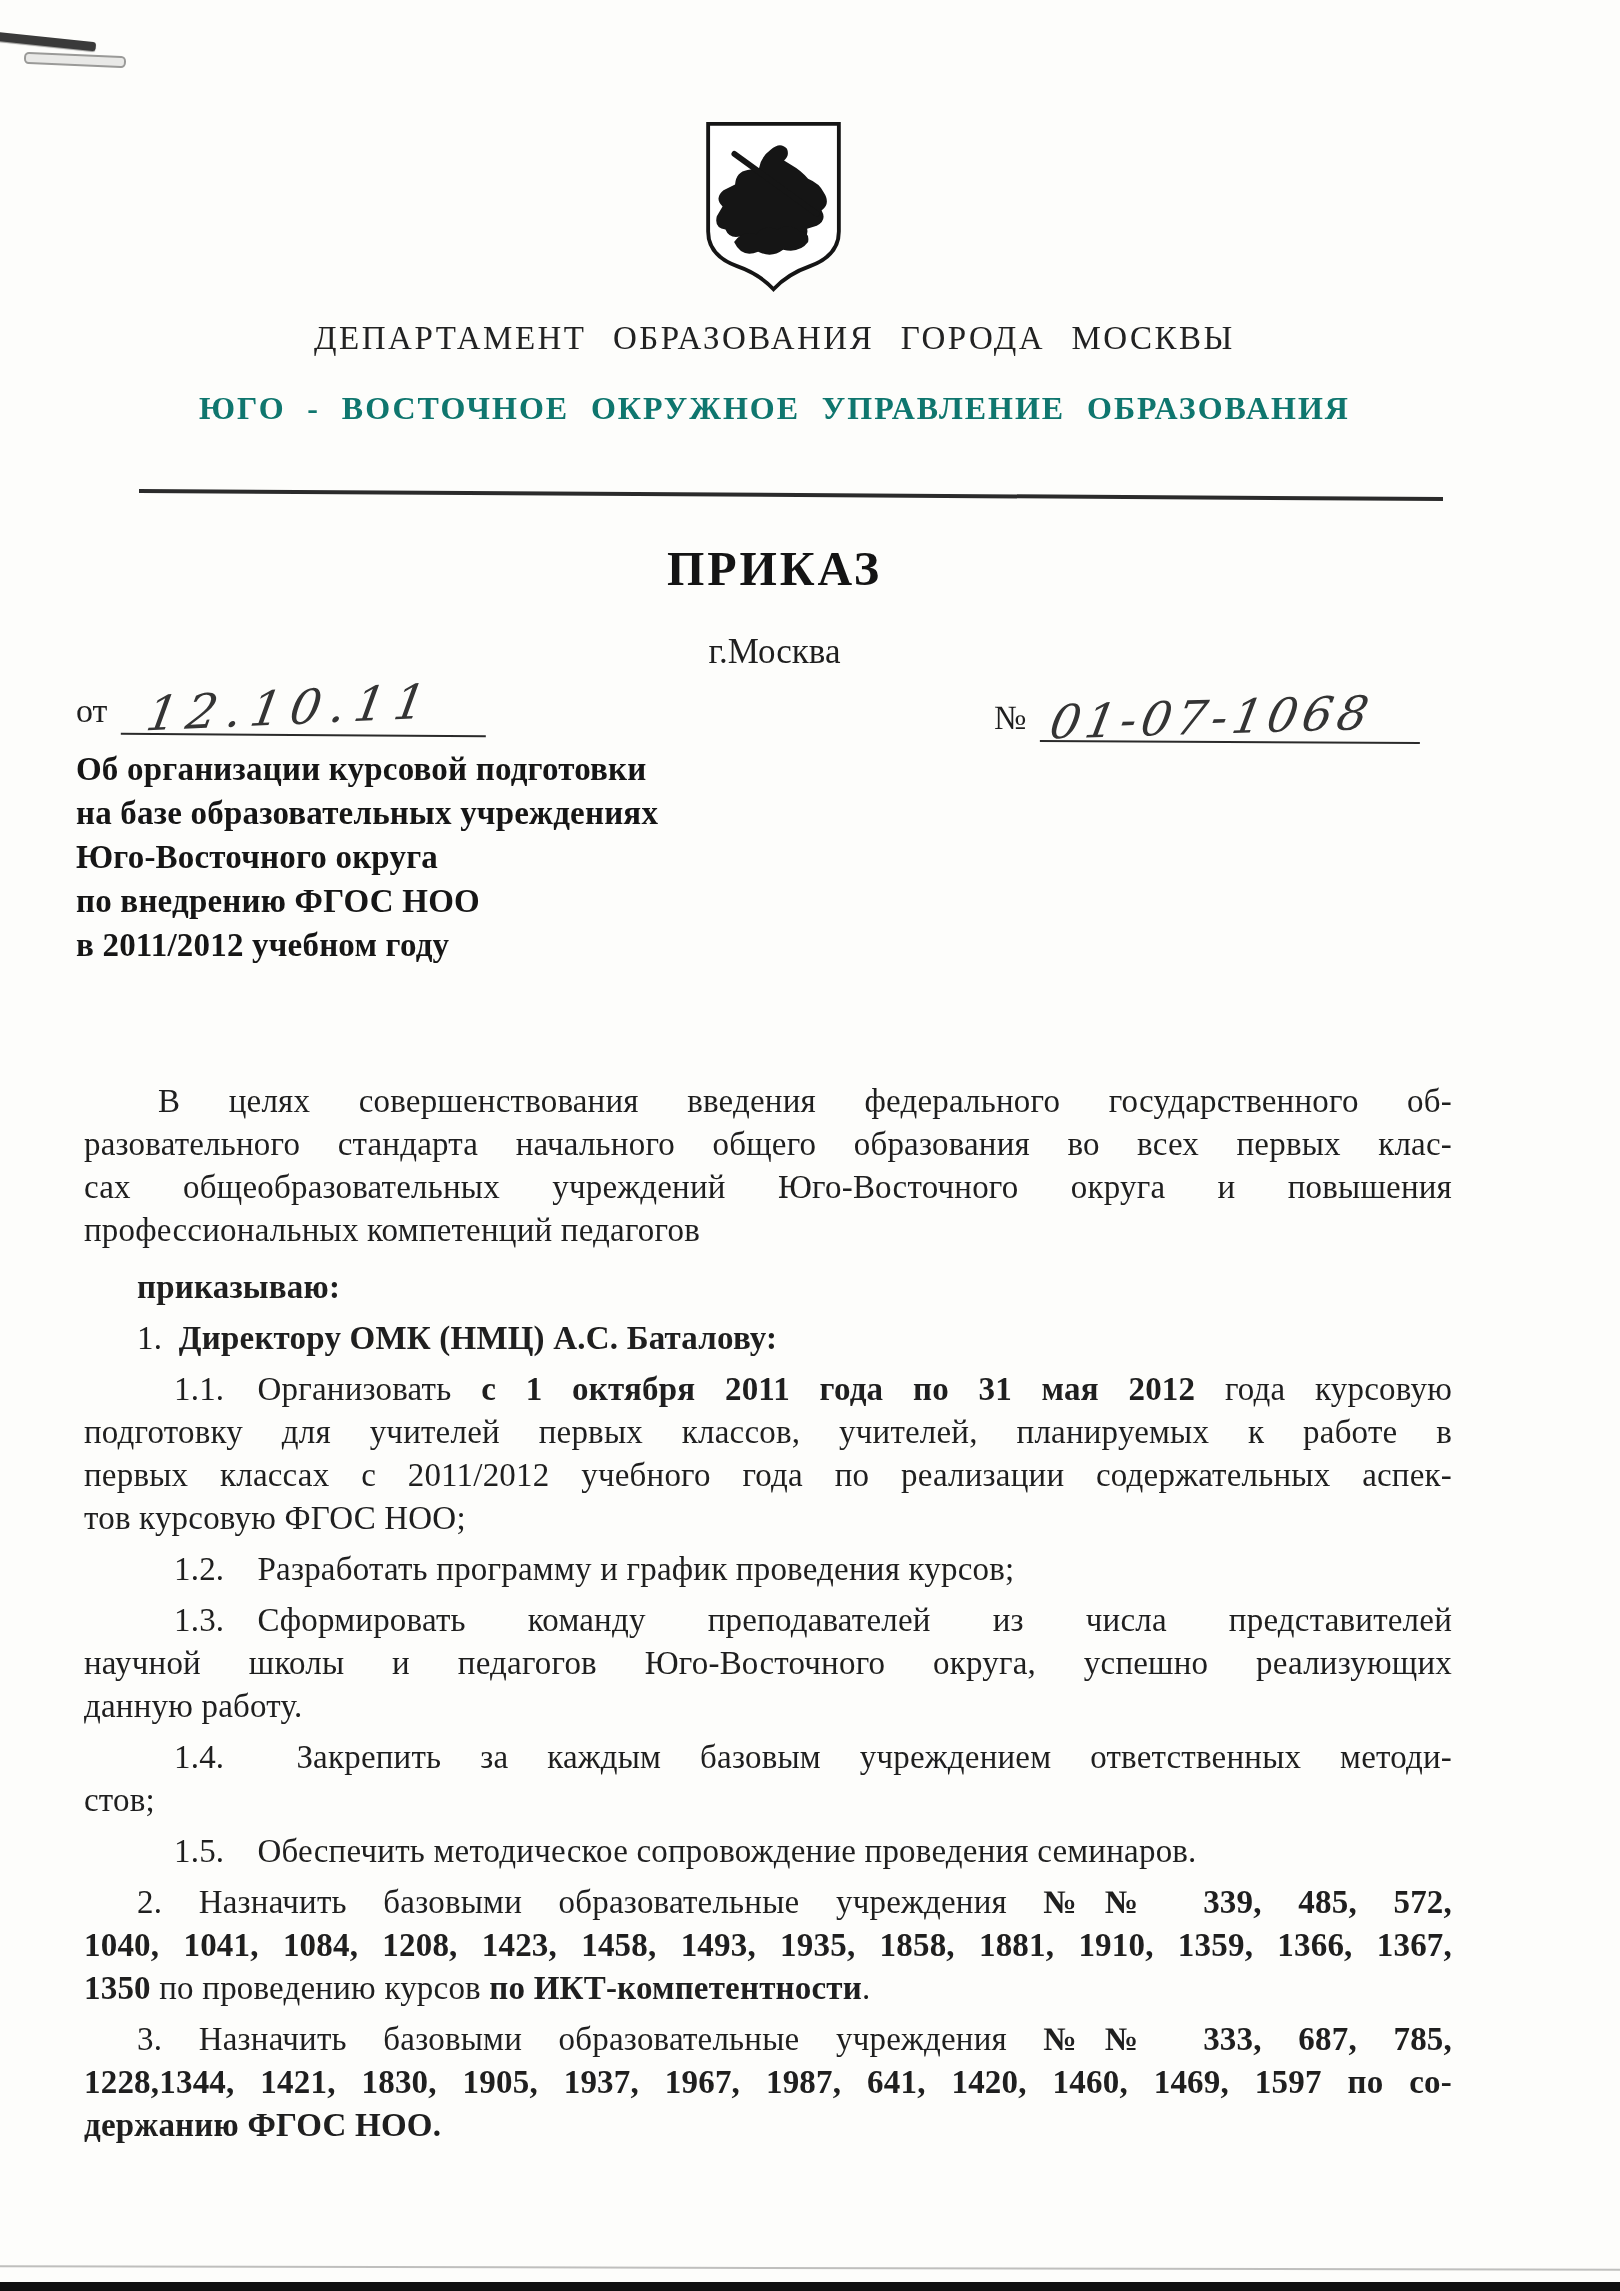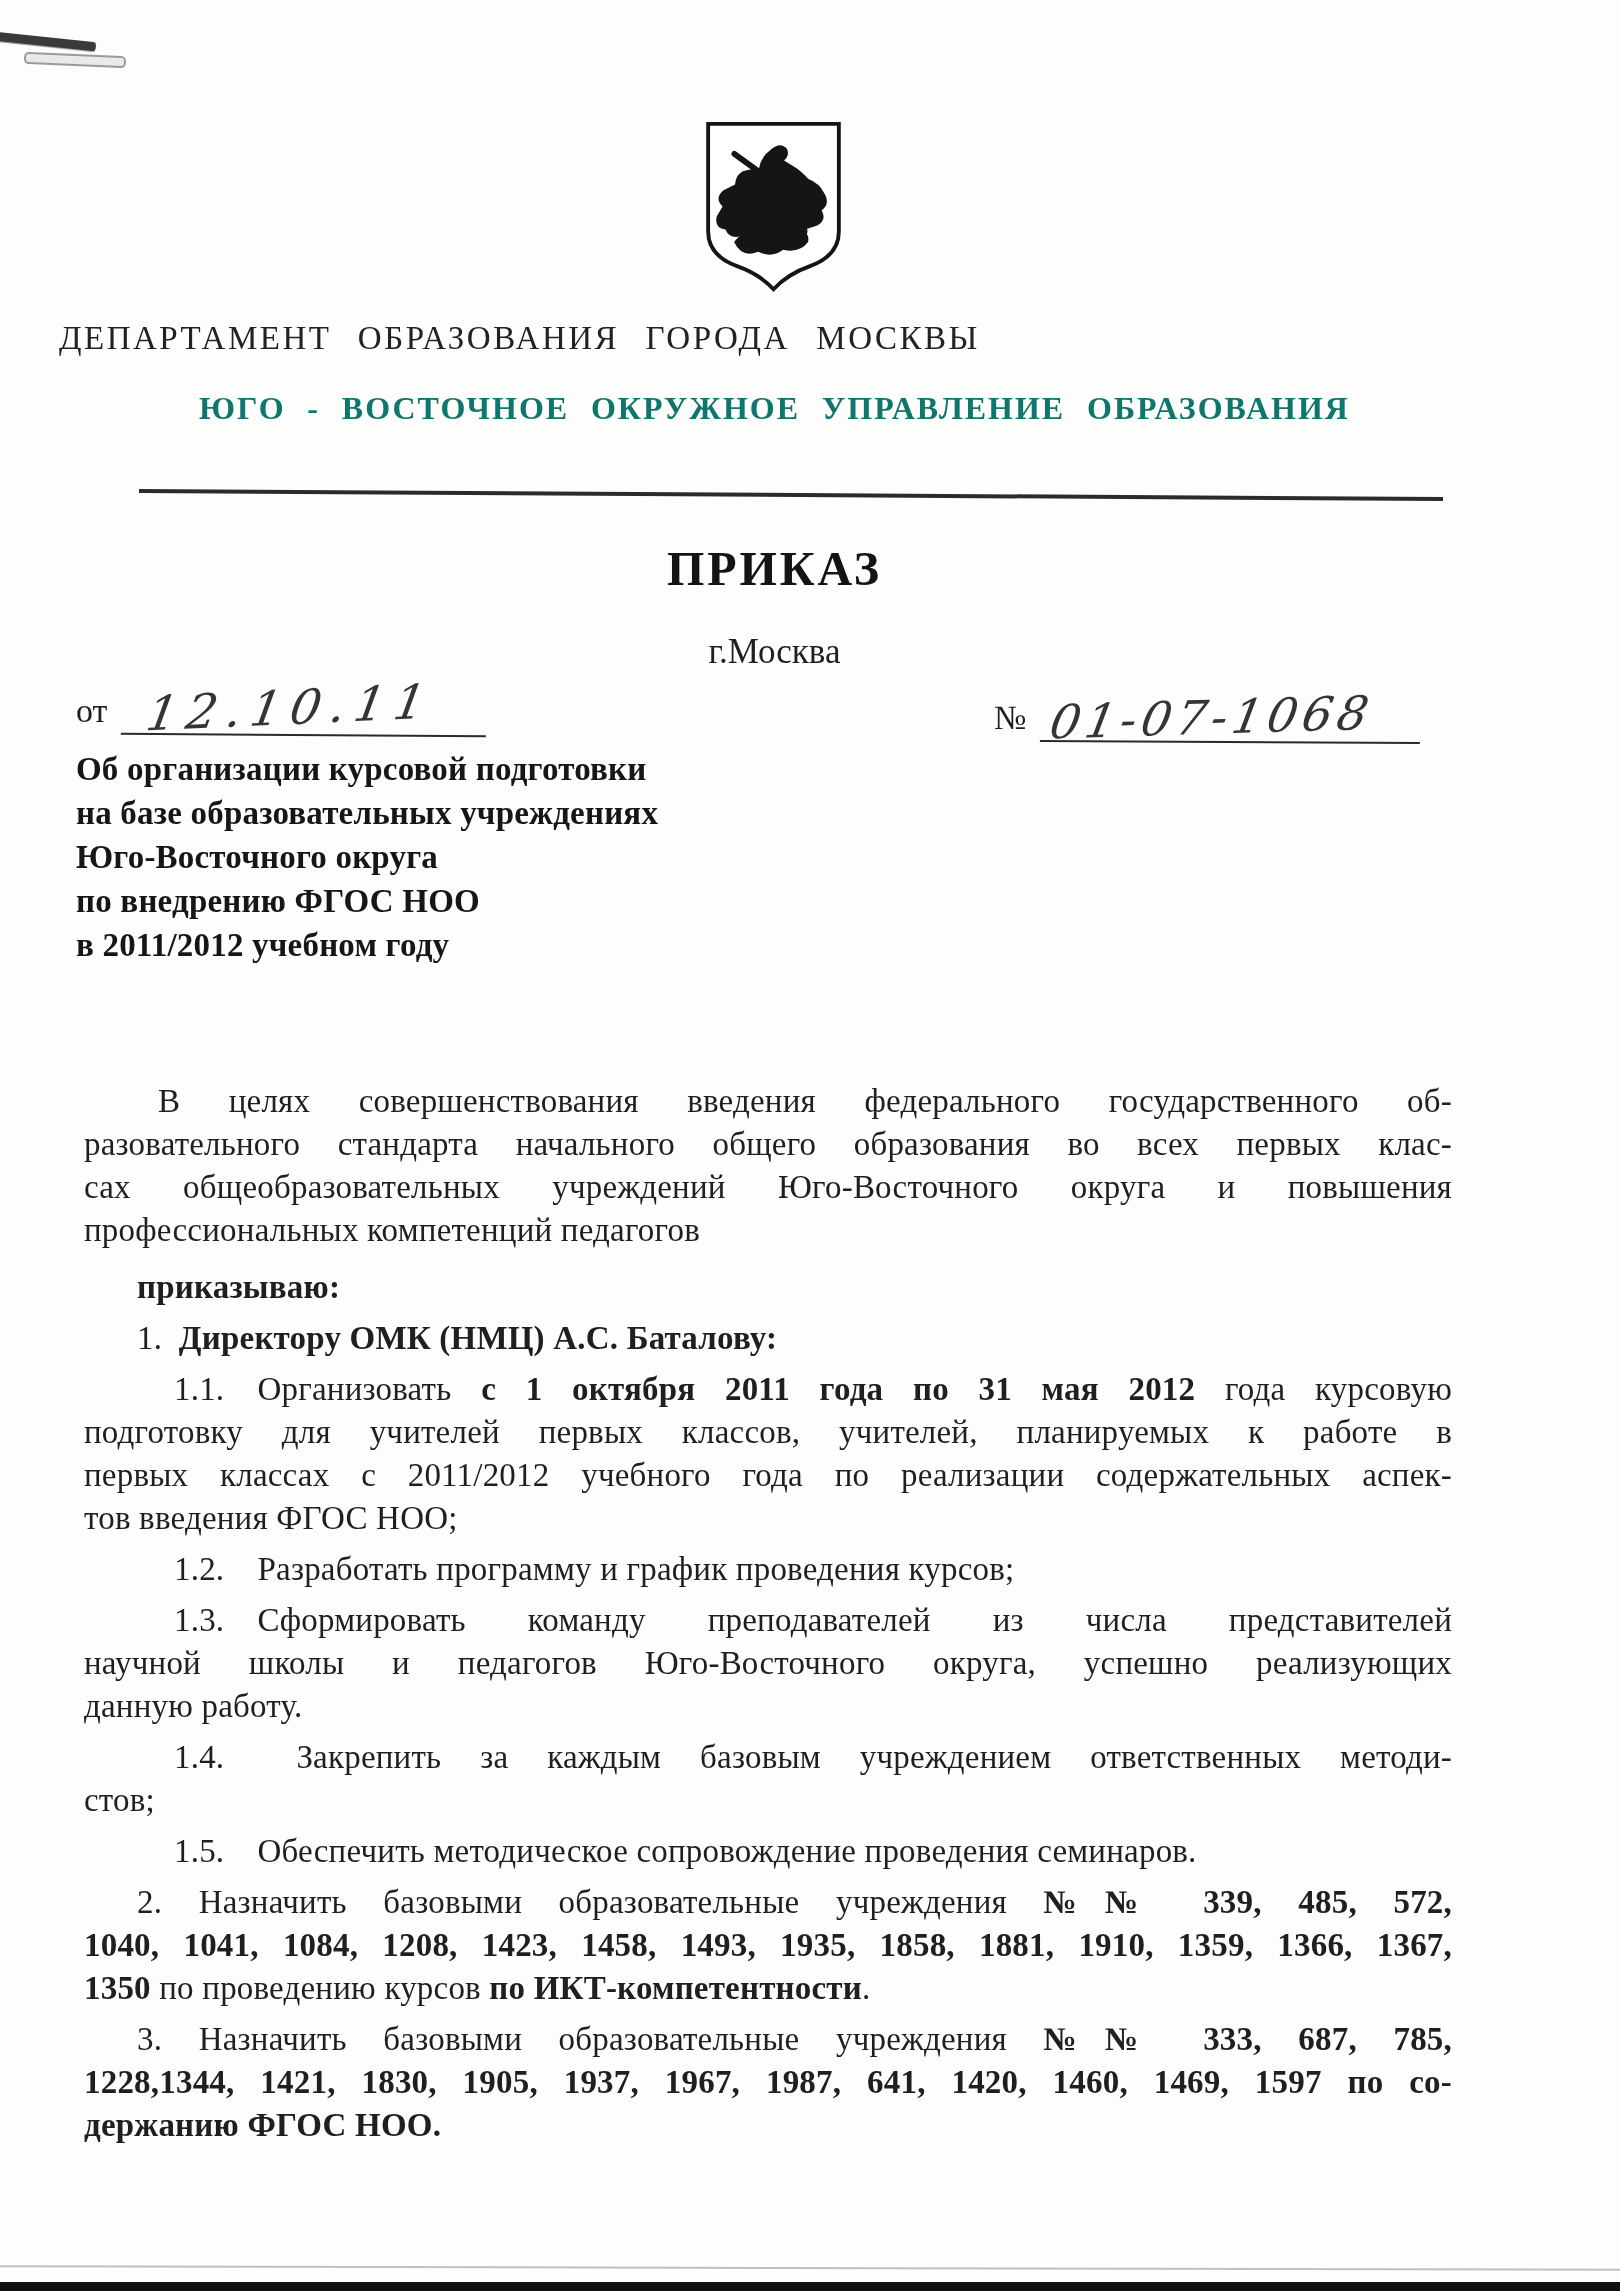--- a/index.html
+++ b/index.html
@@ -11,21 +11,21 @@
     overflow:hidden;
     font-family:"Liberation Serif","DejaVu Serif",serif;
     color:#1f1f1f;
   }
   
   .staple-dark{position:absolute;left:-5.9px;top:37px;width:102px;height:8.8px;background:#3a3a3a;transform:rotate(6deg);border-radius:2.9px;box-shadow:0 1px 1px rgba(0,0,0,.4);}
   .staple-light{position:absolute;left:23.5px;top:54px;width:98px;height:7.8px;background:#e9e9e7;border:2px solid #9a9a98;border-radius:4.9px;transform:rotate(2.5deg);}
   .bottom-thin-line{position:absolute;left:0;top:2267px;width:1620px;height:2px;background:#bfbfbd;transform:rotate(.12deg);}
   .bottom-black-bar{position:absolute;left:0;top:2282px;width:1620px;height:9.8px;background:#101010;}
   .crest{position:absolute;left:701px;top:121px;width:145px;height:173px;}
-  .org1{position:absolute;left:59px;top:320px;width:1431px;text-align:left;
+  .org1{position:absolute;left:59px;top:320px;width:1431px;text-align:center;
         font-size:33px;letter-spacing:2.5px;word-spacing:15.7px;color:#222;}
   .org2{position:absolute;left:59px;top:390px;width:1431px;text-align:center;
         font-weight:bold;font-size:32px;letter-spacing:2px;word-spacing:11.8px;color:#0f766e;}
   .rule{position:absolute;left:139px;top:493px;width:1304px;height:3.9px;background:#2b2b2b;transform:rotate(.35deg);}
   .doc-title{position:absolute;left:59px;top:541px;width:1431px;text-align:center;
         font-weight:bold;font-size:48px;letter-spacing:2.9px;color:#141414;}
   .city{position:absolute;left:59px;top:632px;width:1431px;text-align:center;font-size:35px;}
 
   
   .meta-row{position:absolute;left:76px;top:672px;width:1384px;height:76px;font-size:34px;}
@@ -111,21 +111,21 @@
       <div class="para gap">
         <div class="line ind-a"><span class="b">приказываю:</span></div>
       </div>
       <div class="para">
         <div class="line ind-a"><span>1. </span><span class="b">Директору ОМК (НМЦ) А.С. Баталову:</span></div>
       </div>
       <div class="para">
         <div class="line j ind-b"><span>1.1. Организовать </span><span class="b">с 1 октября 2011 года по 31 мая 2012</span><span> года курсовую</span></div>
         <div class="line j"><span>подготовку для учителей первых классов, учителей, планируемых к работе в</span></div>
         <div class="line j"><span>первых классах с 2011/2012 учебного года по реализации содержательных аспек-</span></div>
-        <div class="line"><span>тов введения ФГОС НОО;</span></div>
+        <div class="line"><span>тов курсовую ФГОС НОО;</span></div>
       </div>
       <div class="para">
         <div class="line ind-b"><span>1.2. Разработать программу и график проведения курсов;</span></div>
       </div>
       <div class="para">
         <div class="line j ind-b"><span>1.3. Сформировать команду преподавателей из числа представителей</span></div>
         <div class="line j"><span>научной школы и педагогов Юго-Восточного округа, успешно реализующих</span></div>
         <div class="line"><span>данную работу.</span></div>
       </div>
       <div class="para">

